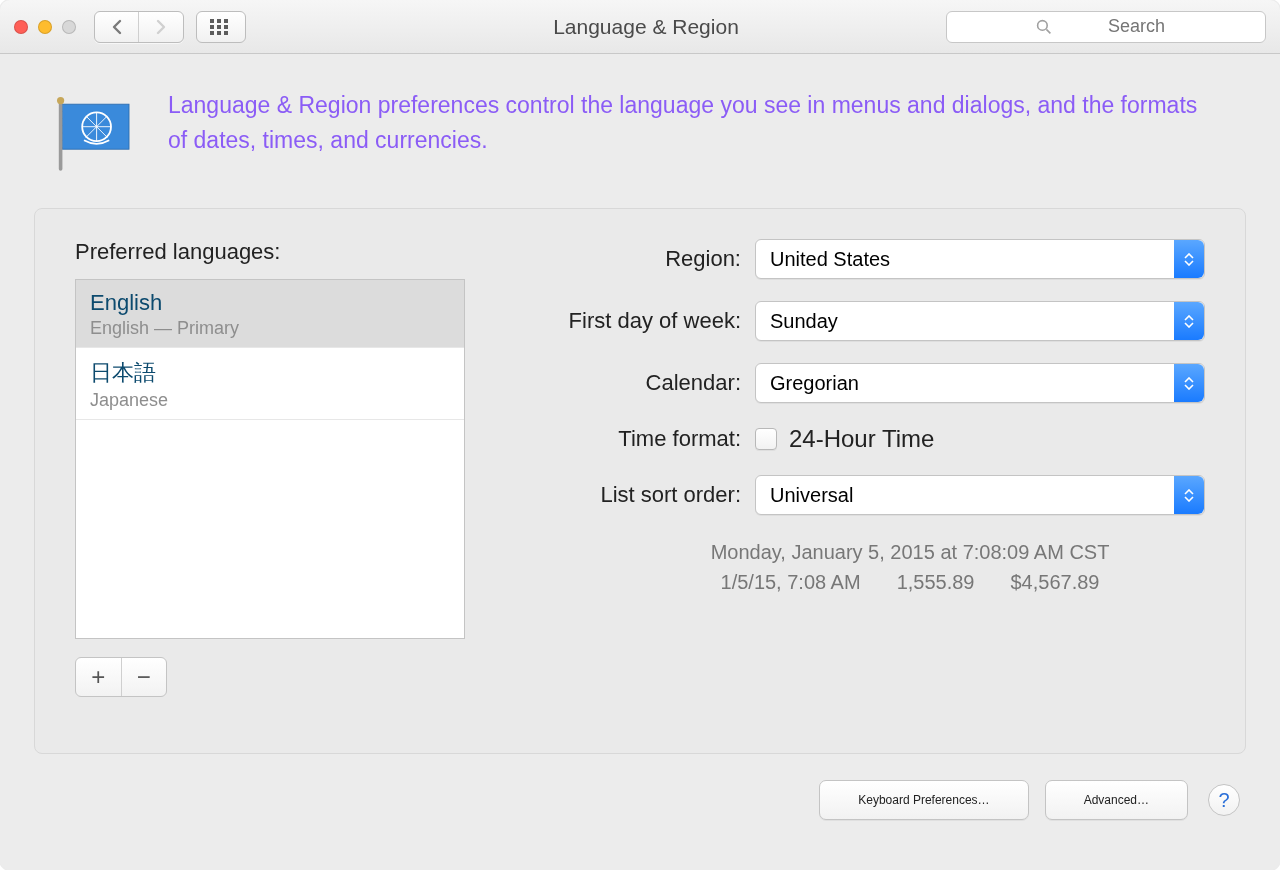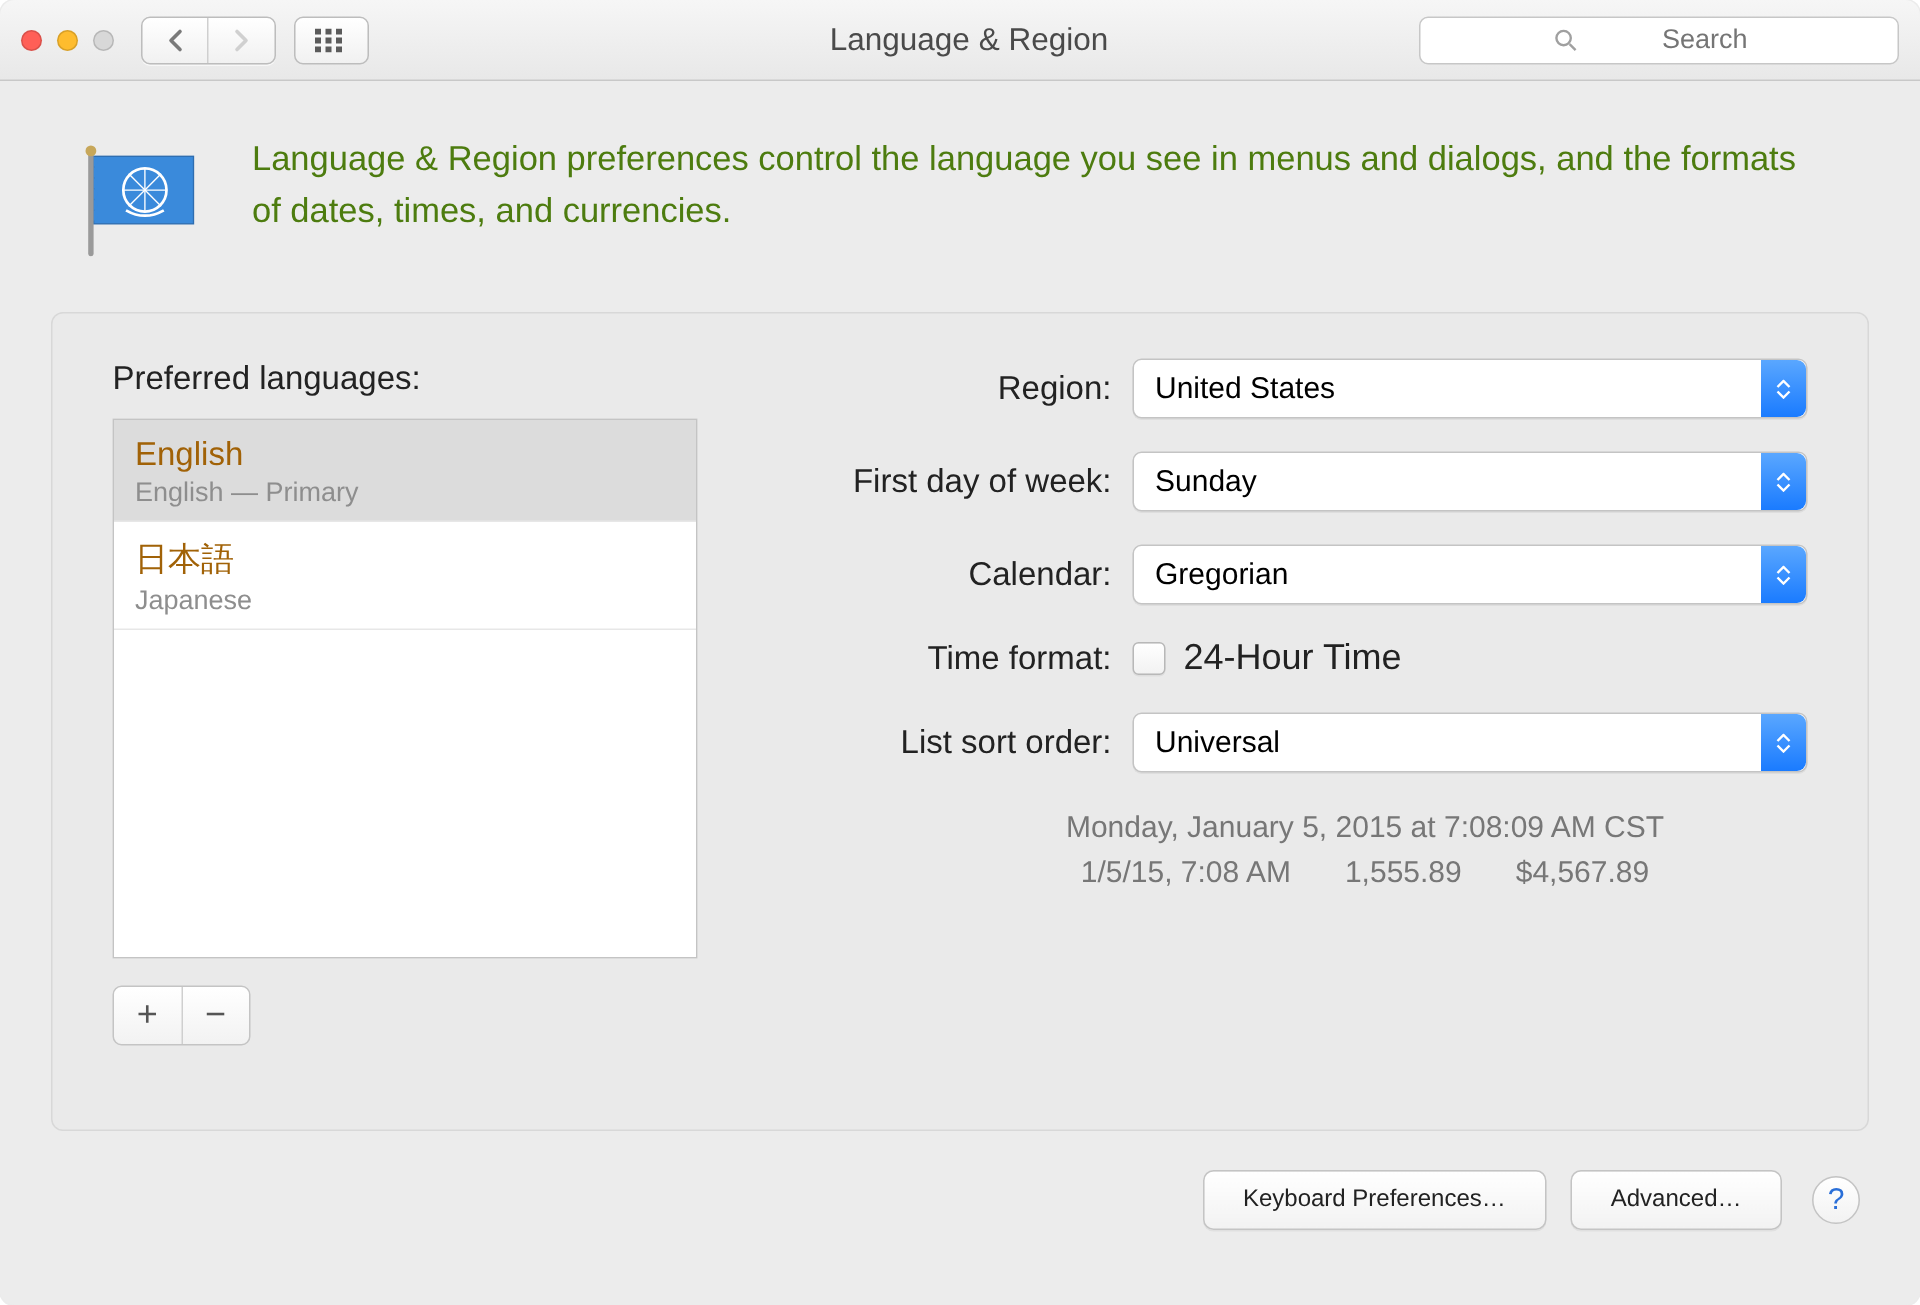--- a/index.html
+++ b/index.html
@@ -103,21 +103,21 @@
     padding: 34px 48px 10px 48px;
   }
   .flag-icon {
     width:90px; height:90px;
     flex-shrink:0;
     display:flex; align-items:center; justify-content:center;
   }
   .desc {
     font-size:23px;
     line-height:1.5;
-    color:#4d7c0f;
+    color:#8b5cf6;
     max-width: 1050px;
   }
 
   
   .panel {
     margin: 20px 34px 0 34px;
     background:#eaeaea;
     border:1px solid #d8d8d8;
     border-radius:8px;
     padding: 30px 40px 56px 40px;
@@ -139,21 +139,21 @@
     width:100%;
     height:360px;
     border:1px solid #c4c4c4;
     background:#fff;
   }
   .lang-item {
     padding:10px 14px 8px 14px;
     border-bottom:1px solid #e7e7e7;
   }
   .lang-item.selected { background:#dcdcdc; }
-  .lang-native { font-size:22px; color:#a16207; }
+  .lang-native { font-size:22px; color:#0c4a6e; }
   .lang-sub { font-size:18px; color:#8e8e8e; margin-top:2px;}
 
   .addremove {
     display:flex;
     margin-top:18px;
     border:1px solid #c4c4c4;
     border-radius:6px;
     overflow:hidden;
     background:linear-gradient(#ffffff,#f2f2f2);
     height:40px;
@@ -237,25 +237,25 @@
   
   .footer {
     display:flex;
     align-items:center;
     justify-content:flex-end;
     gap:16px;
     padding: 26px 40px 0 40px;
   }
   .push-btn {
     height:40px;
-    padding: 0 26px;
+    padding: 0 38px;
     border:1px solid #c4c4c4;
     border-radius:7px;
     background:linear-gradient(#ffffff,#f2f2f2);
-    font-size:16px;
+    font-size:12px;
     color:#222;
     display:flex;
     align-items:center;
     box-shadow: 0 1px 0 rgba(0,0,0,0.05);
   }
   .help-btn {
     width:32px; height:32px;
     border:1px solid #c4c4c4;
     border-radius:50%;
     background:linear-gradient(#ffffff,#f2f2f2);

